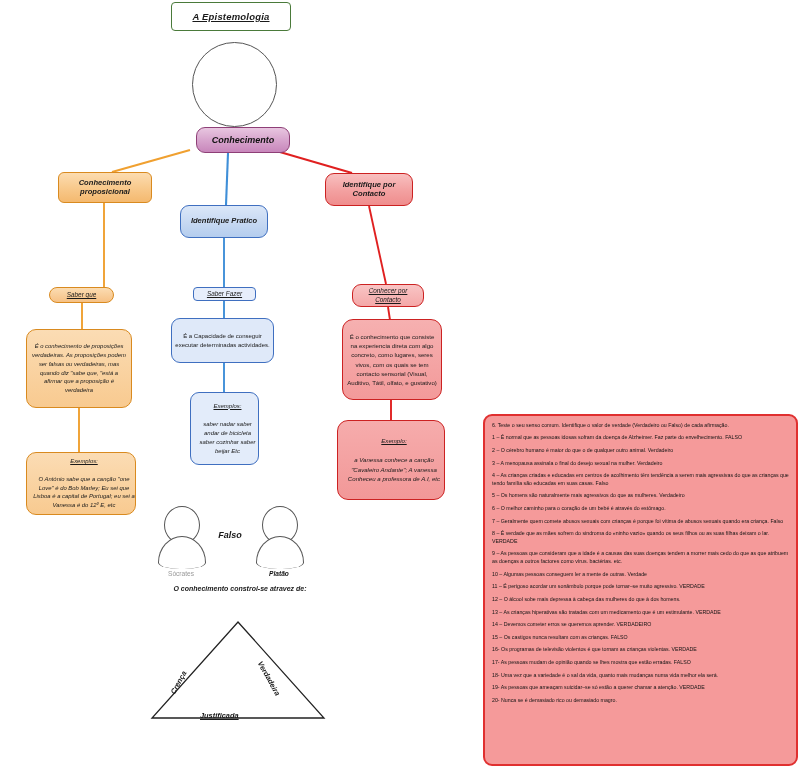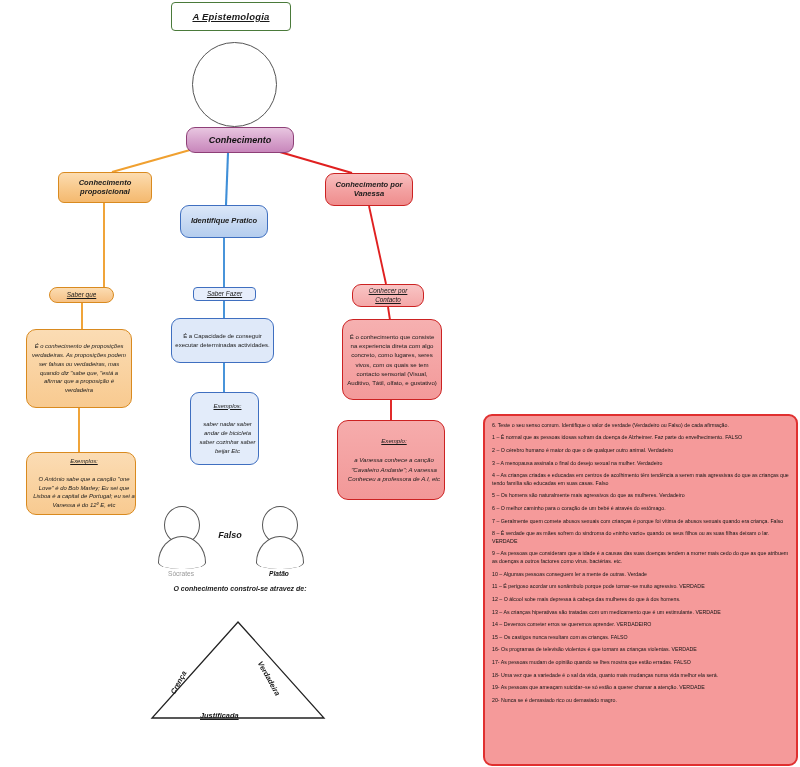--- a/index.html
+++ b/index.html
@@ -19,21 +19,21 @@
   }
 
   
   #blank-circle{
     left:192px;top:42px;width:85px;height:85px;border-radius:50%;
     border:1.1px solid #555;background:#fff;
   }
 
   
   #knowledge-node{
-    left:186px;top:127px;width:108px;height:26px;border-radius:9px;
+    left:196px;top:127px;width:94px;height:26px;border-radius:9px;
     border:1.6px solid #8e3f77;background:linear-gradient(180deg,#e8c6e0 0%,#d9a8cf 45%,#c887bb 100%);
     font-size:9px;font-style:italic;font-weight:bold;color:#111;
   }
 
   
   #propositional-node{
     left:58px;top:172px;width:94px;height:31px;border-radius:6px;
     border:1.5px solid #d98a1f;background:linear-gradient(180deg,#fcdcb0 0%,#f8c88a 55%,#f4b96f 100%);
     font-size:7.6px;font-style:italic;font-weight:bold;
   }
@@ -177,21 +177,21 @@
 
 <div class="node" id="propositional-node">
   <span>Conhecimento proposicional</span>
 </div>
 
 <div class="node" id="practical-node">
   <span>Identifique Pratico</span>
 </div>
 
 <div class="node" id="contact-node">
-  <span>Conhecimento por Vanessa</span>
+  <span>Identifique por Contacto</span>
 </div>
 
 <div class="node" id="saber-que-node">
   <span>Saber que</span>
 </div>
 
 <div class="node" id="saber-fazer-node">
   <span>Saber Fazer</span>
 </div>
 

